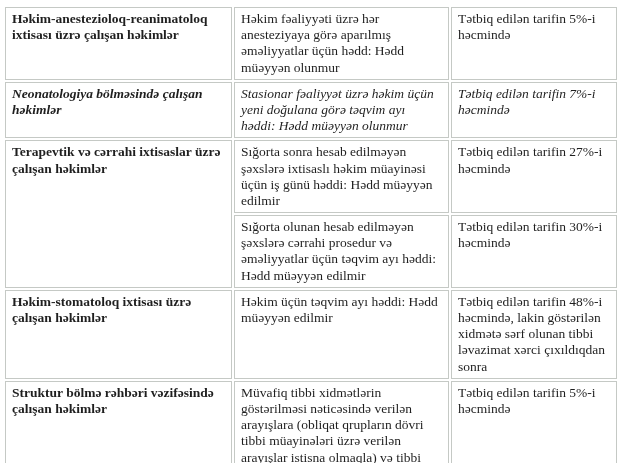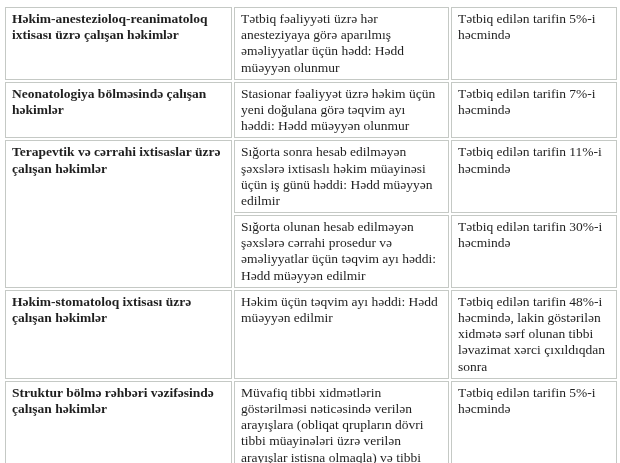--- a/index.html
+++ b/index.html
@@ -34,52 +34,52 @@
     word-wrap: break-word;
   }
   td.cat {
     font-weight: bold;
   }
   col.c1 { width: 227px; }
   col.c2 { width: 215px; }
   col.c3 { width: 166px; }
 
   tr.r1 td { height: 52px; }
-  tr.r2 td { height: 51px; }
+  tr.r2 td { height: 51px; font-style: italic; }
   tr.r3a td { height: 64px; }
   tr.r3b td { height: 65px; margin-left: 28px; }
   tr.r4 td { height: 87px; margin-left: 42px; }
   tr.r5 td { height: 116px; }
   td.span2 { height: auto; margin-top: 10px; }
 </style>
 </head>
 <body>
 
 <div class="viewport">
   <table class="tariff-grid">
     <colgroup>
       <col class="c1">
       <col class="c2">
       <col class="c3">
     </colgroup>
     <tbody>
       <tr class="r1">
         <td class="cat">Həkim-anestezioloq-reanimatoloq ixtisası üzrə çalışan həkimlər</td>
-        <td>Tətbiq fəaliyyəti üzrə hər anesteziyaya görə aparılmış əməliyyatlar üçün hədd: Hədd müəyyən olunmur</td>
+        <td>Həkim fəaliyyəti üzrə hər anesteziyaya görə aparılmış əməliyyatlar üçün hədd: Hədd müəyyən olunmur</td>
         <td>Tətbiq edilən tarifin 5%-i həcmində</td>
       </tr>
       <tr class="r2">
         <td class="cat">Neonatologiya bölməsində çalışan həkimlər</td>
         <td>Stasionar fəaliyyət üzrə həkim üçün yeni doğulana görə təqvim ayı həddi: Hədd müəyyən olunmur</td>
         <td>Tətbiq edilən tarifin 7%-i həcmində</td>
       </tr>
       <tr class="r3a">
         <td class="cat span2" rowspan="2">Terapevtik və cərrahi ixtisaslar üzrə çalışan həkimlər</td>
         <td>Sığorta sonra hesab edilməyən şəxslərə ixtisaslı həkim müayinəsi üçün iş günü həddi: Hədd müəyyən edilmir</td>
-        <td>Tətbiq edilən tarifin 11%-i həcmində</td>
+        <td>Tətbiq edilən tarifin 27%-i həcmində</td>
       </tr>
       <tr class="r3b">
         <td>Sığorta olunan hesab edilməyən şəxslərə cərrahi prosedur və əməliyyatlar üçün təqvim ayı həddi: Hədd müəyyən edilmir</td>
         <td>Tətbiq edilən tarifin 30%-i həcmində</td>
       </tr>
       <tr class="r4">
         <td class="cat">Həkim-stomatoloq ixtisası üzrə çalışan həkimlər</td>
         <td>Həkim üçün təqvim ayı həddi: Hədd müəyyən edilmir</td>
         <td>Tətbiq edilən tarifin 48%-i həcmində, lakin göstərilən xidmətə sərf olunan tibbi ləvazimat xərci çıxıldıqdan sonra</td>
       </tr>

